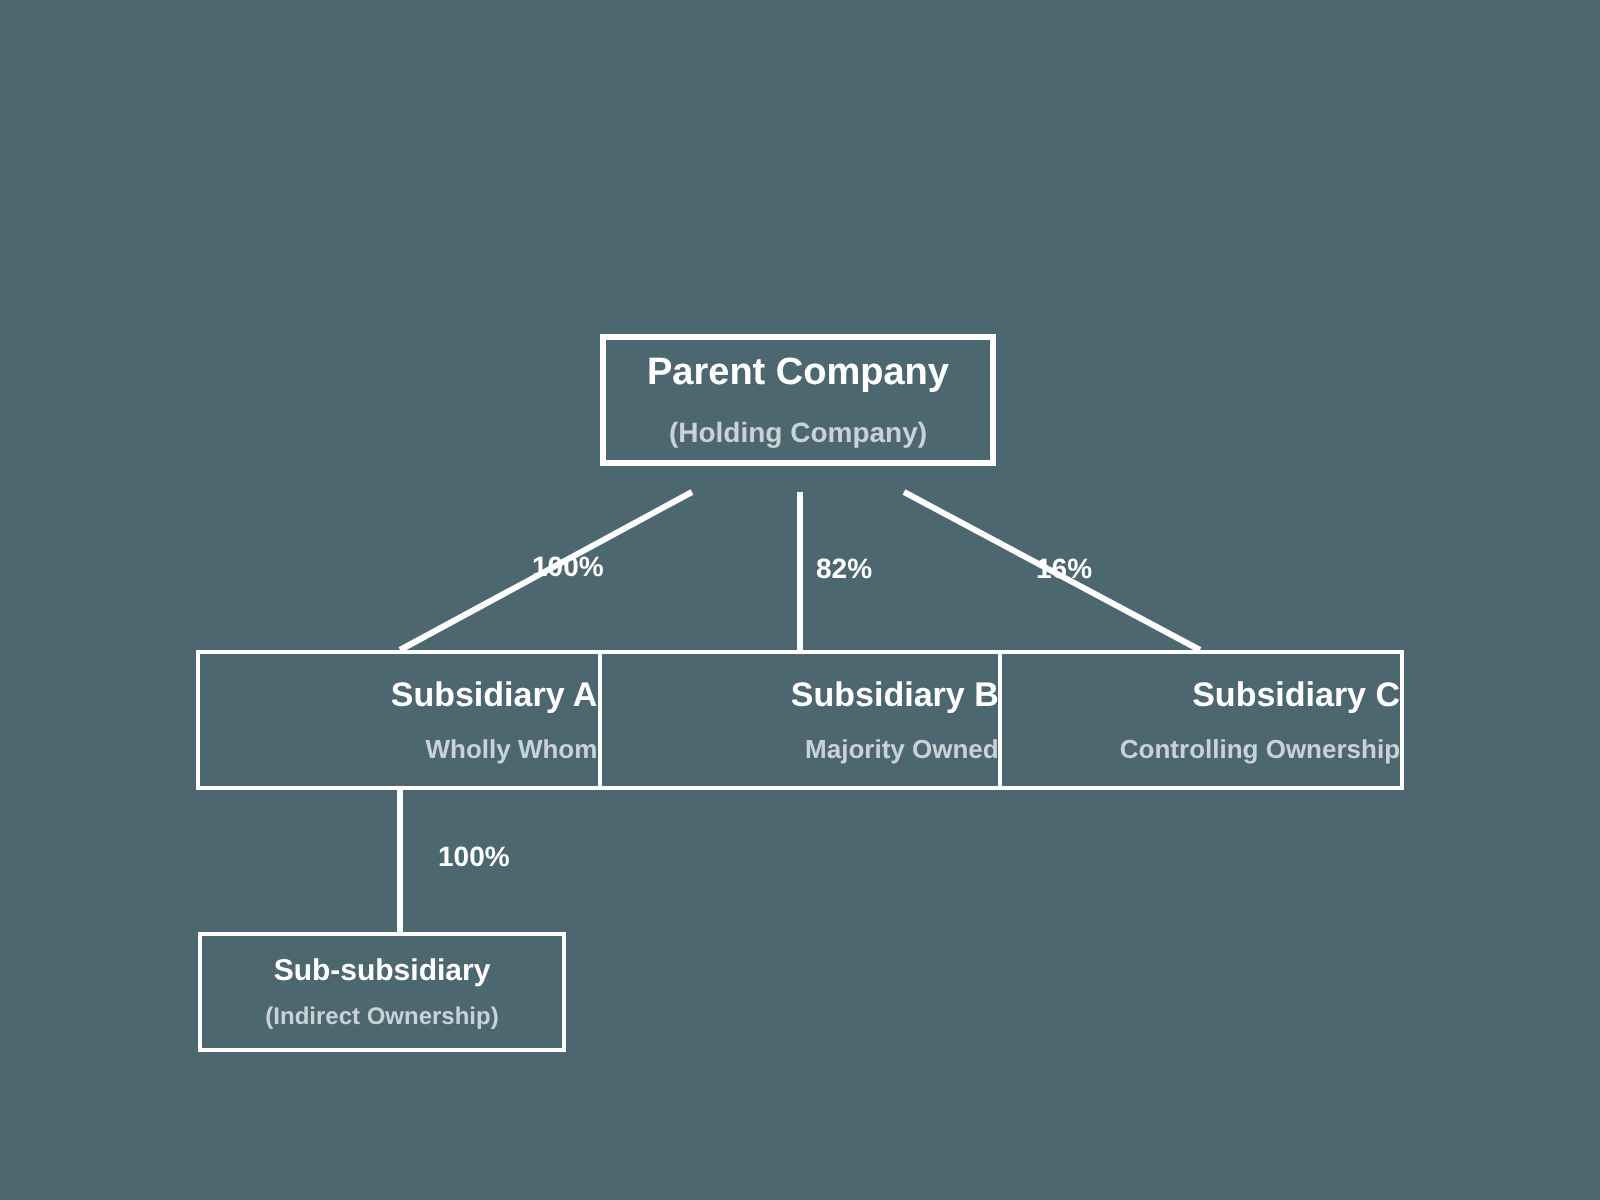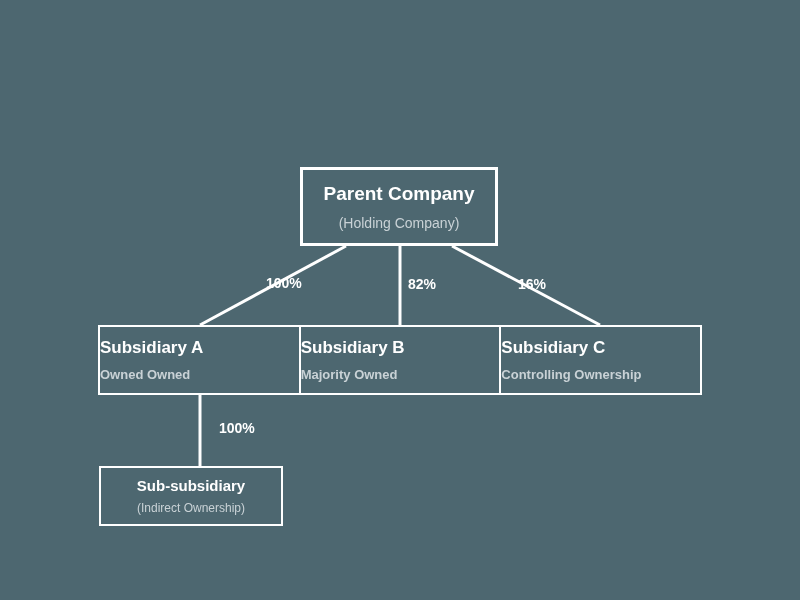--- a/index.html
+++ b/index.html
@@ -68,44 +68,44 @@
     flex-direction: column;
     align-items: center;
     justify-content: center;
     text-align: center;
   }
   .node .node-name {
     font-weight: bold;
     color: var(--text-primary);
   }
   .node .node-note {
-    font-weight: normal;
+    font-weight: bold;
     color: var(--text-secondary);
   }
   .parent-node {
     left: 300px; top: 167px;
-    width: 198px; height: 79px;
+    width: 198px; height: 66px;
     border-width: 3px;
   }
   .parent-node .node-name { font-size: 19px; margin-bottom: 10px; }
   .parent-node .node-note { font-size: 14px; }
 
   .subsidiary-row {
     position: absolute;
     left: 98px; top: 325px;
     width: 604px; height: 70px;
     box-sizing: border-box;
     border: 2px solid var(--line);
     display: flex;
   }
   .subsidiary-cell {
     flex: 1 1 0;
     display: flex;
     flex-direction: column;
-    align-items: flex-start;
+    align-items: flex-end;
     justify-content: center;
     text-align: center;
     box-sizing: border-box;
   }
   .subsidiary-cell + .subsidiary-cell {
     border-left: 2px solid var(--line);
   }
   .subsidiary-cell .node-name {
     font-size: 17px;
     font-weight: bold;
@@ -143,21 +143,21 @@
   <span class="edge-label e-d">100%</span>
 
   <div class="node parent-node">
     <div class="node-name">Parent Company</div>
     <div class="node-note">(Holding Company)</div>
   </div>
 
   <div class="subsidiary-row">
     <div class="subsidiary-cell">
       <div class="node-name">Subsidiary A</div>
-      <div class="node-note">Owned Owned</div>
+      <div class="node-note">Wholly Whom</div>
     </div>
     <div class="subsidiary-cell">
       <div class="node-name">Subsidiary B</div>
       <div class="node-note">Majority Owned</div>
     </div>
     <div class="subsidiary-cell">
       <div class="node-name">Subsidiary C</div>
       <div class="node-note">Controlling Ownership</div>
     </div>
   </div>

